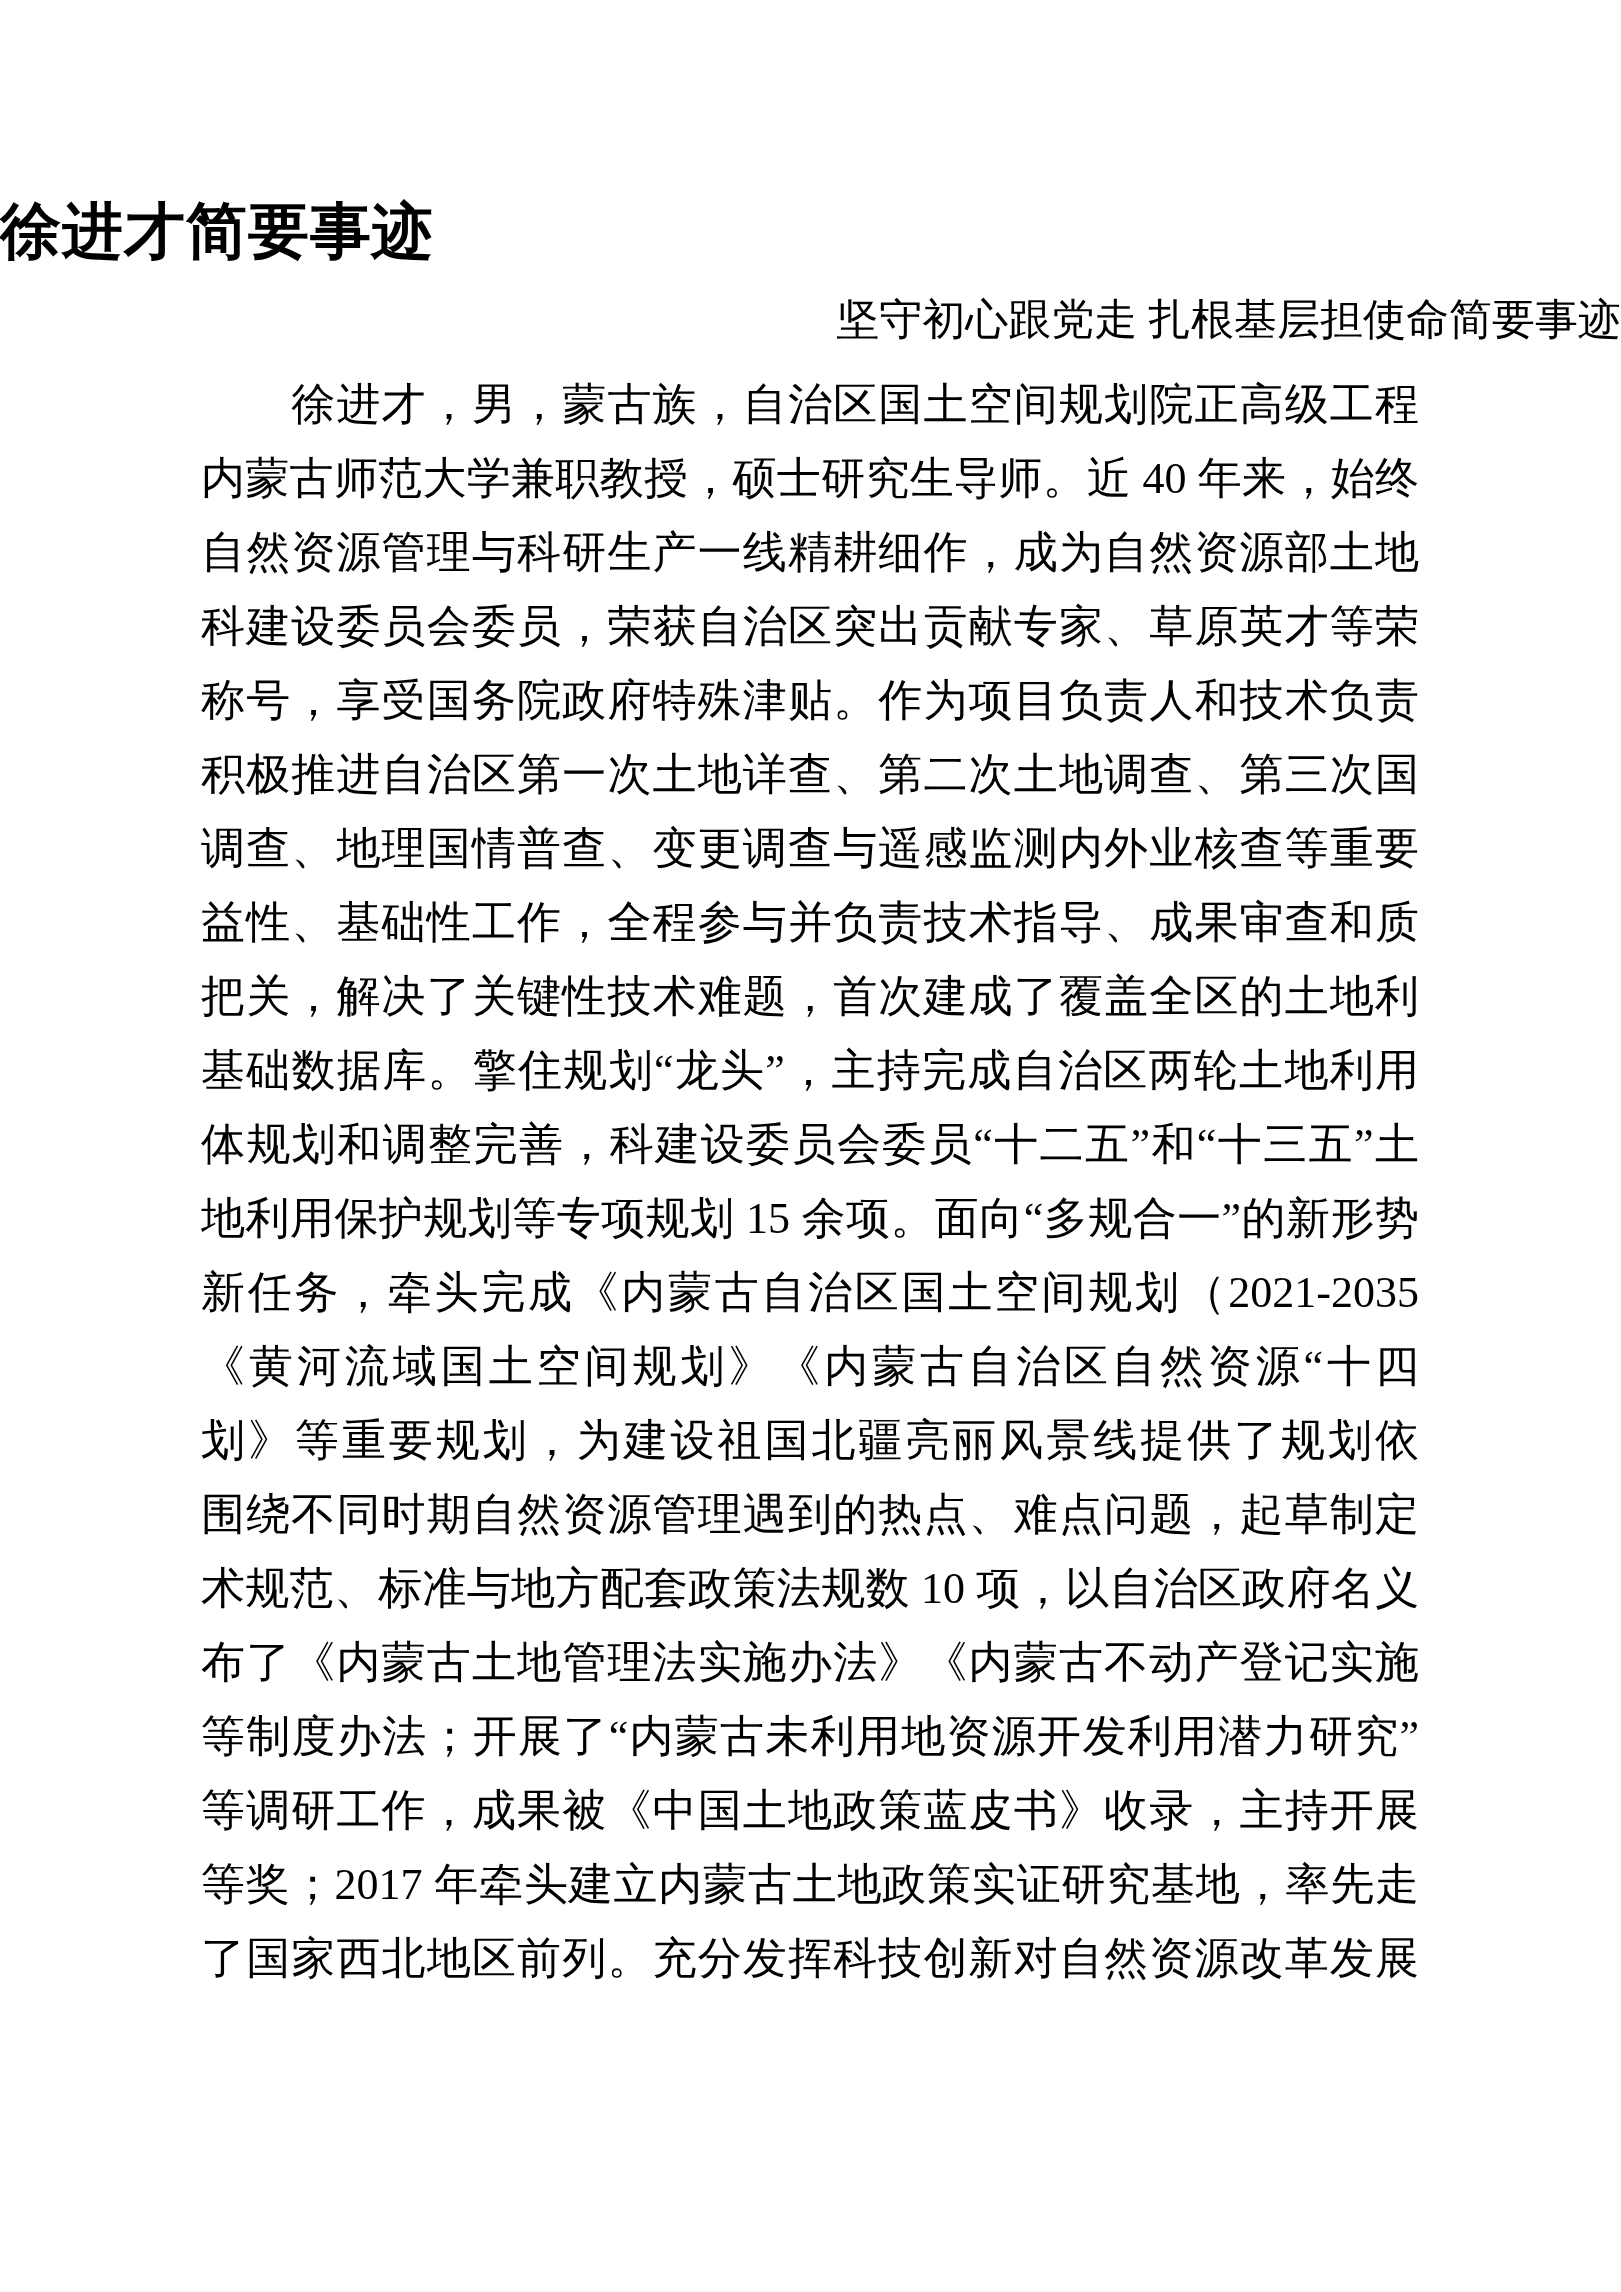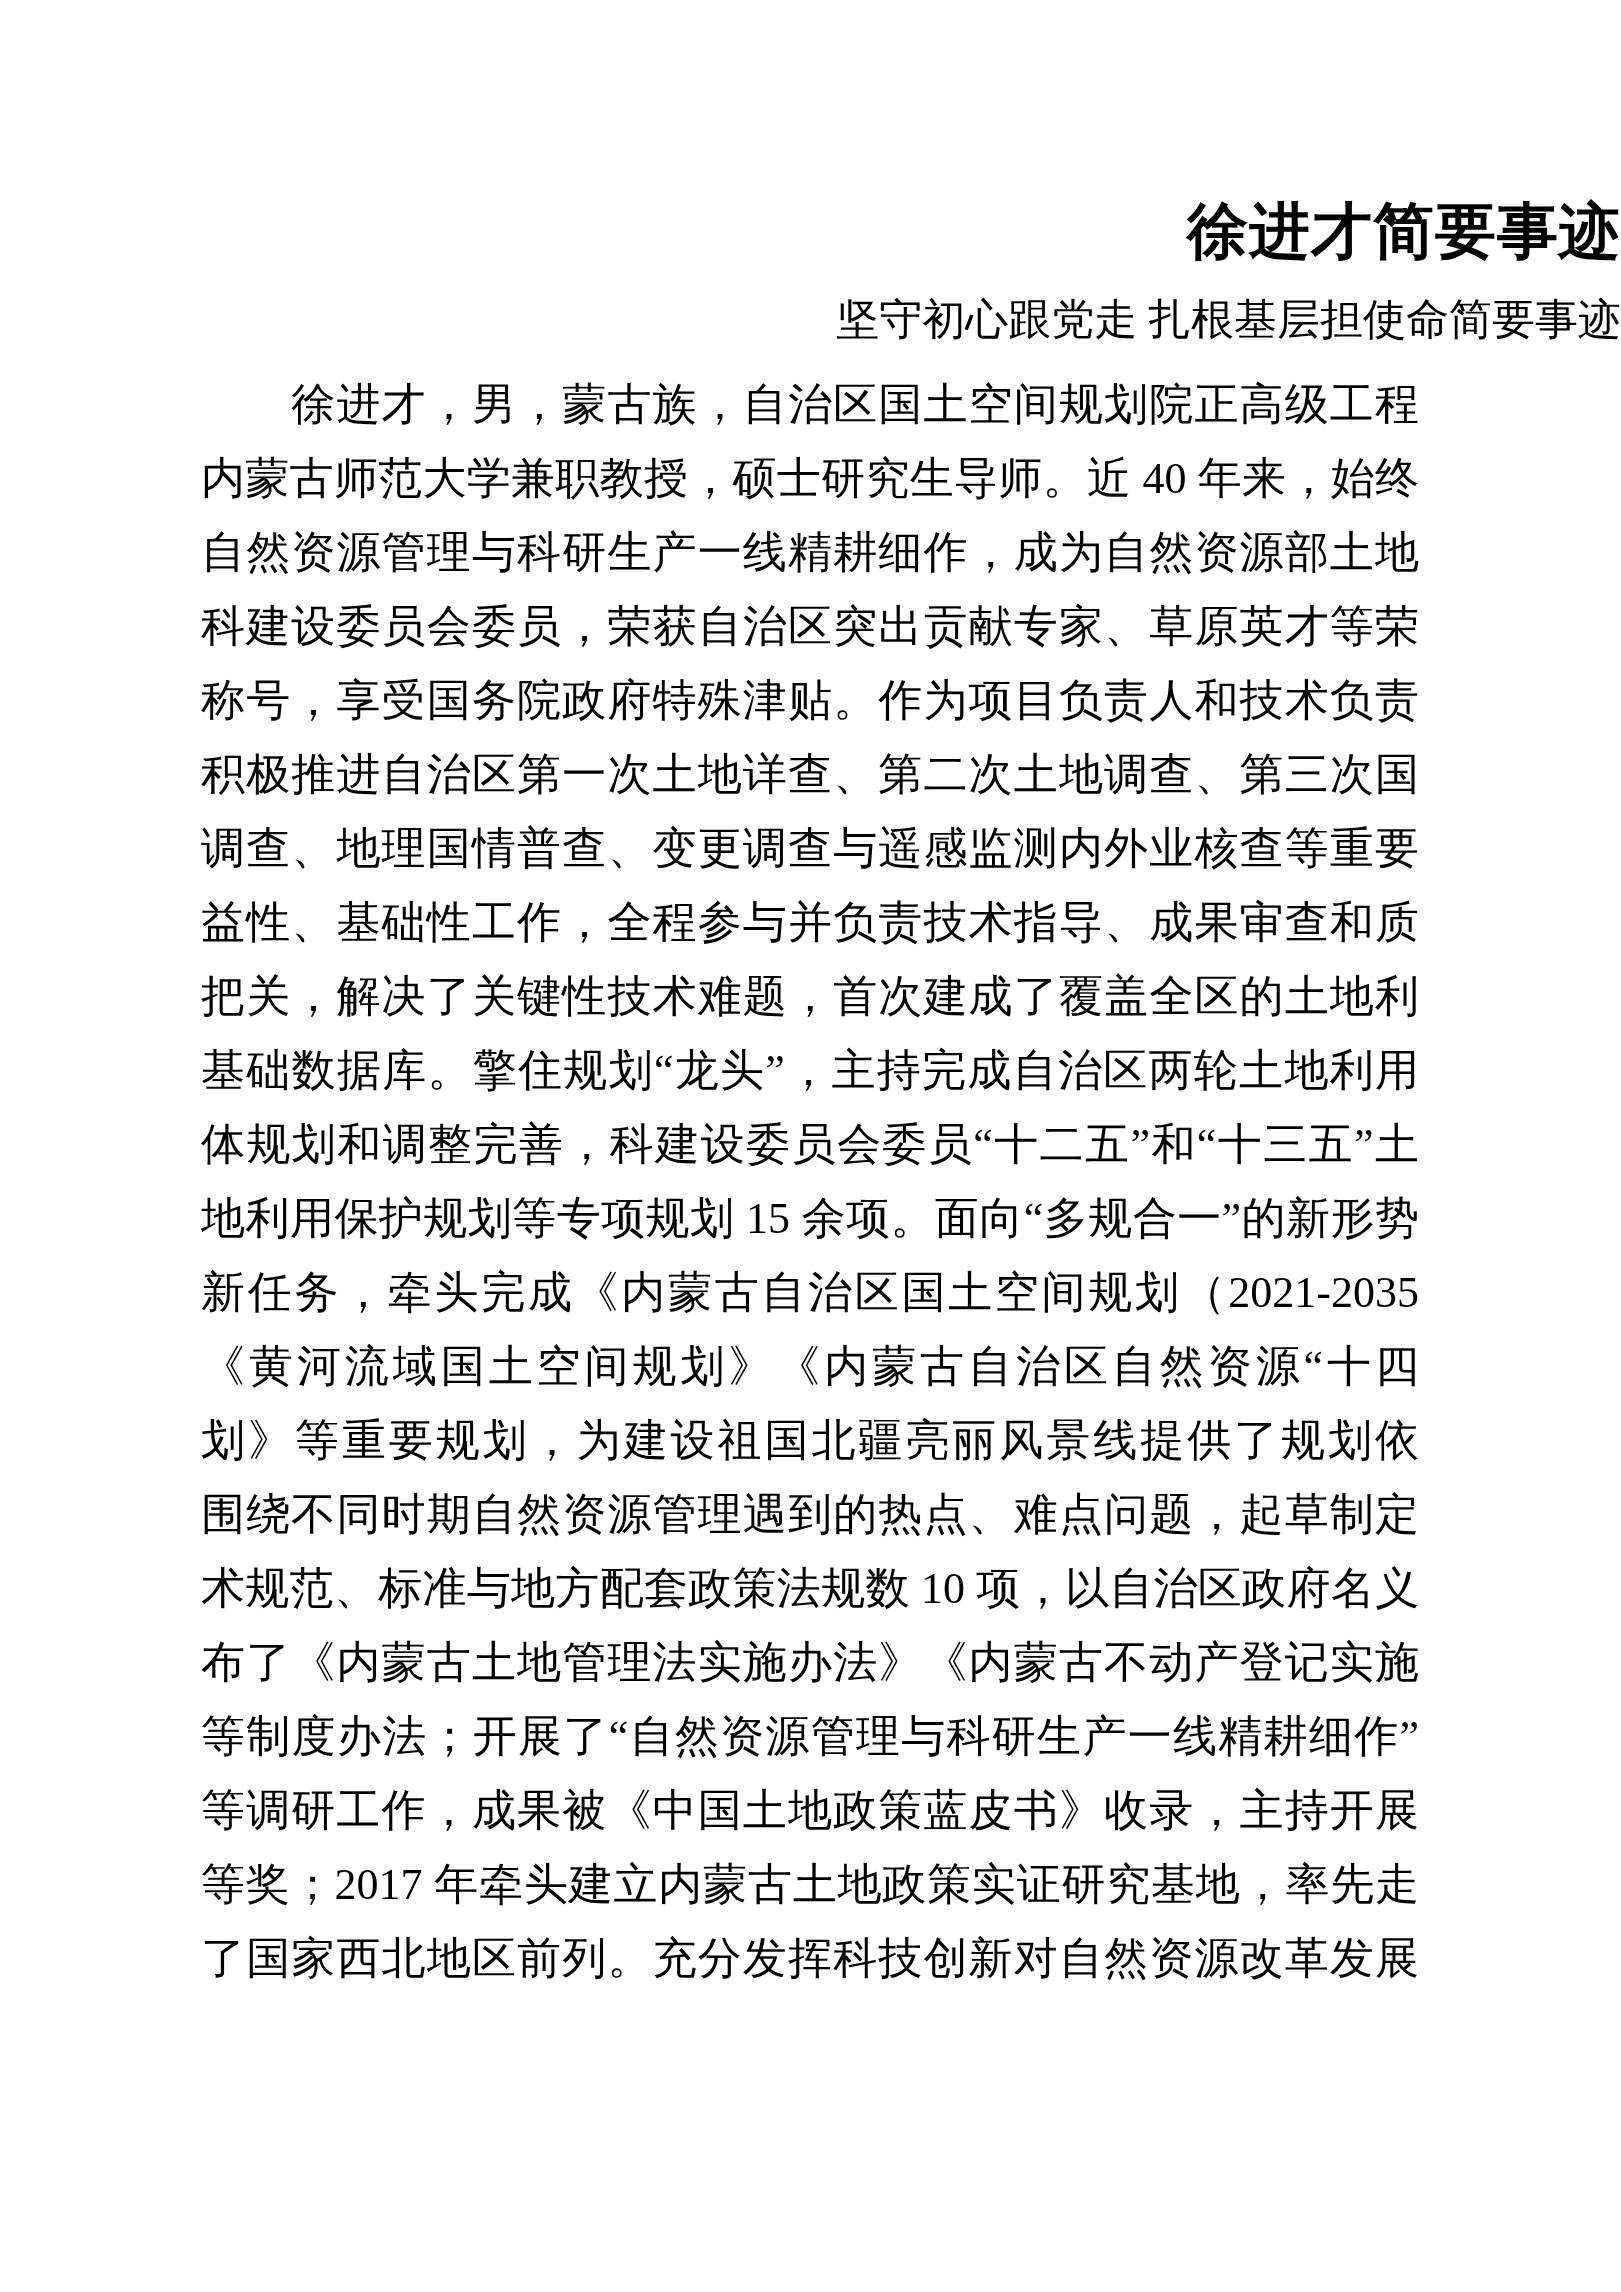--- a/index.html
+++ b/index.html
@@ -16,21 +16,21 @@
     color: #000000;
     font-family: "Liberation Serif", "DejaVu Serif", serif;
     overflow: hidden;
   }
   .doc-title {
     position: absolute;
     top: 192px;
     left: 0;
     width: 100%;
     margin: 0;
-    text-align: right;
+    text-align: left;
     font-size: 61px;
     line-height: 80px;
     font-weight: 900;
     letter-spacing: 1px;
   }
   .doc-subtitle {
     position: absolute;
     top: 294px;
     left: 0;
     width: 100%;
@@ -75,19 +75,19 @@
       <div class="body-line">把关，解决了关键性技术难题，首次建成了覆盖全区的土地利用</div>
       <div class="body-line">基础数据库。擎住规划“龙头”，主持完成自治区两轮土地利用总</div>
       <div class="body-line">体规划和调整完善，科建设委员会委员“十二五”和“十三五”土</div>
       <div class="body-line">地利用保护规划等专项规划 15 余项。面向“多规合一”的新形势</div>
       <div class="body-line">新任务，牵头完成《内蒙古自治区国土空间规划（2021-2035 年）》</div>
       <div class="body-line">《黄河流域国土空间规划》《内蒙古自治区自然资源“十四五”规</div>
       <div class="body-line">划》等重要规划，为建设祖国北疆亮丽风景线提供了规划依据。</div>
       <div class="body-line">围绕不同时期自然资源管理遇到的热点、难点问题，起草制定技</div>
       <div class="body-line">术规范、标准与地方配套政策法规数 10 项，以自治区政府名义颁</div>
       <div class="body-line">布了《内蒙古土地管理法实施办法》《内蒙古不动产登记实施办法》</div>
-      <div class="body-line">等制度办法；开展了“自然资源管理与科研生产一线精耕细作”</div>
+      <div class="body-line">等制度办法；开展了“内蒙古未利用地资源开发利用潜力研究”</div>
       <div class="body-line">等调研工作，成果被《中国土地政策蓝皮书》收录，主持开展的</div>
       <div class="body-line">等奖；2017 年牵头建立内蒙古土地政策实证研究基地，率先走入</div>
       <div class="body-line">了国家西北地区前列。充分发挥科技创新对自然资源改革发展的</div>
     </div>
 </div>
 
 
 </body></html>

